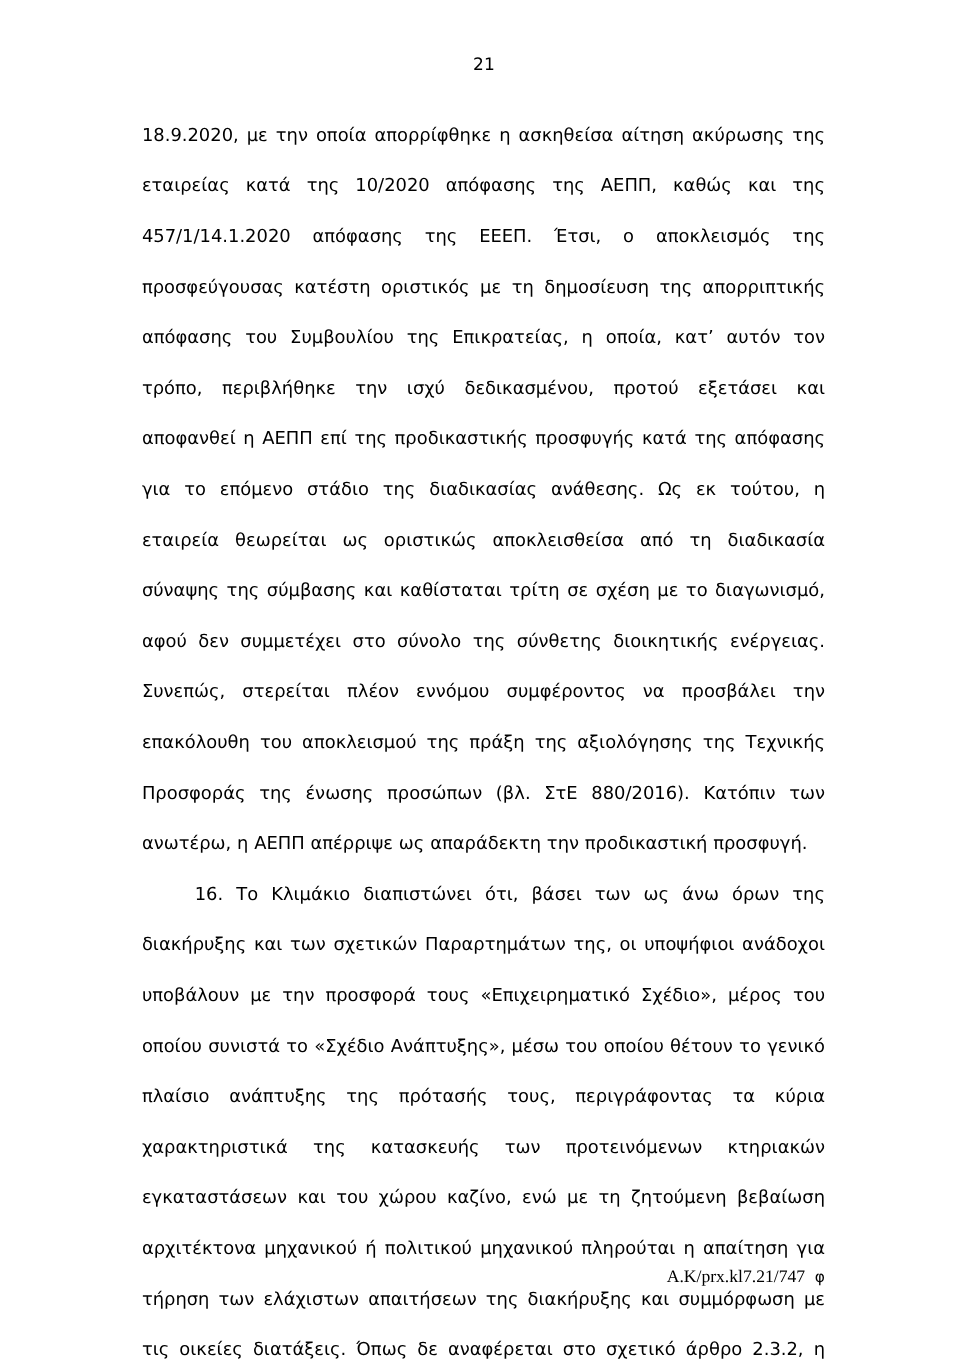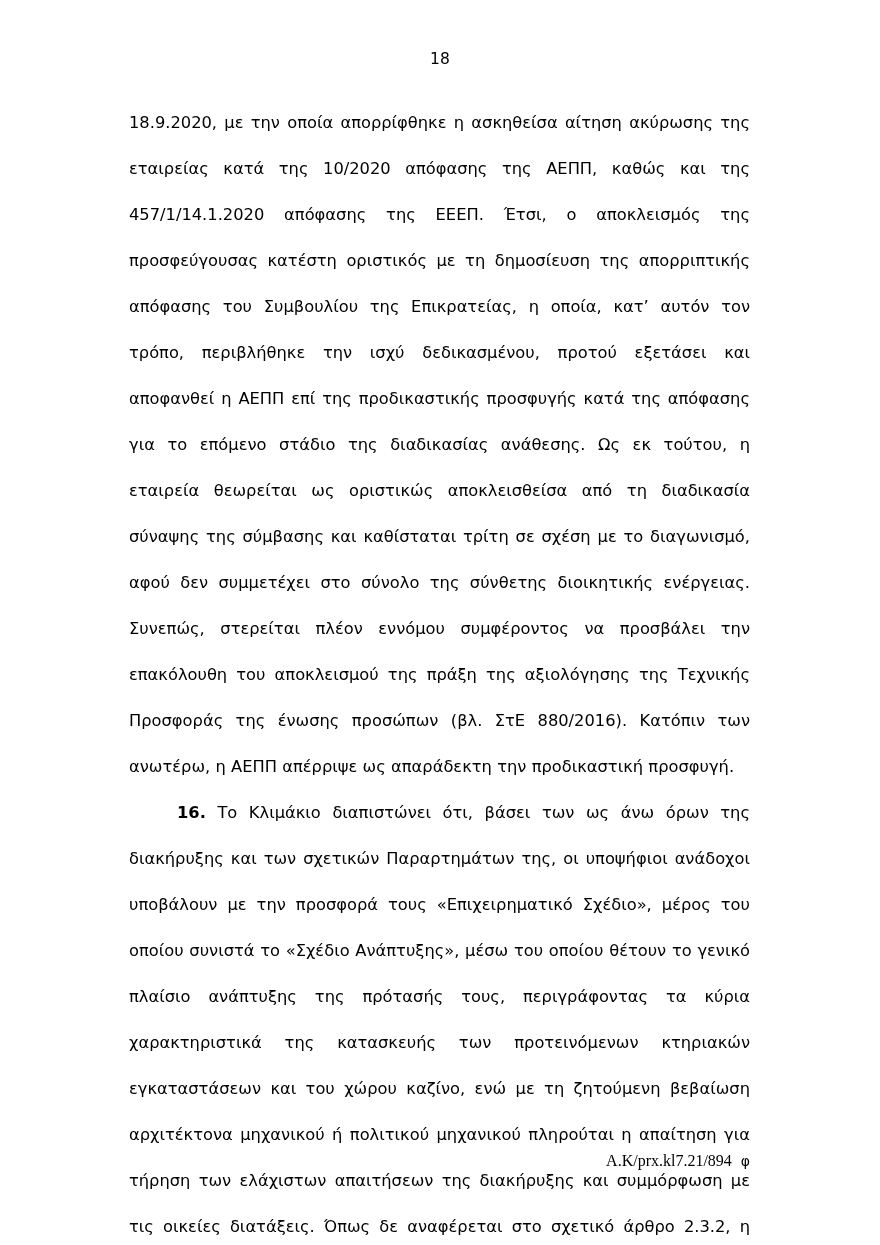--- a/index.html
+++ b/index.html
@@ -45,21 +45,21 @@
     color: #000;
     word-spacing: 0.1px;
   }
   .para + .para {
     margin-top: 0;
   }
   .para.indent {
     text-indent: 48px;
   }
   .num-label {
-    font-weight: bold;
+    font-weight: normal;
   }
   .footer {
     position: absolute;
     left: 0;
     top: 1152px;
     width: 880px;
     padding-right: 130px;
     box-sizing: border-box;
     text-align: right;
     font-family: "Liberation Serif", serif;
@@ -69,29 +69,29 @@
   .footer .tail {
     font-family: "DejaVu Sans", sans-serif;
     font-size: 14px;
   }
 </style>
 </head>
 <body>
 
 <div class="page">
 
-  <div class="page-number">18</div>
+  <div class="page-number">21</div>
 
   <div class="content">
 
     <p class="para">18.9.2020, με την οποία απορρίφθηκε η ασκηθείσα αίτηση ακύρωσης της εταιρείας κατά της 10/2020 απόφασης της ΑΕΠΠ, καθώς και της 457/1/14.1.2020 απόφασης της ΕΕΕΠ. Έτσι, ο αποκλεισμός της προσφεύγουσας κατέστη οριστικός με τη δημοσίευση της απορριπτικής απόφασης του Συμβουλίου της Επικρατείας, η οποία, κατ’ αυτόν τον τρόπο, περιβλήθηκε την ισχύ δεδικασμένου, προτού εξετάσει και αποφανθεί η ΑΕΠΠ επί της προδικαστικής προσφυγής κατά της απόφασης για το επόμενο στάδιο της διαδικασίας ανάθεσης. Ως εκ τούτου, η εταιρεία θεωρείται ως οριστικώς αποκλεισθείσα από τη διαδικασία σύναψης της σύμβασης και καθίσταται τρίτη σε σχέση με το διαγωνισμό, αφού δεν συμμετέχει στο σύνολο της σύνθετης διοικητικής ενέργειας. Συνεπώς, στερείται πλέον εννόμου συμφέροντος να προσβάλει την επακόλουθη του αποκλεισμού της πράξη της αξιολόγησης της Τεχνικής Προσφοράς της ένωσης προσώπων (βλ. ΣτΕ 880/2016). Κατόπιν των ανωτέρω, η ΑΕΠΠ απέρριψε ως απαράδεκτη την προδικαστική προσφυγή.</p>
 
     <p class="para indent">
       <span class="num-label">16.</span><span> Το Κλιμάκιο διαπιστώνει ότι, βάσει των ως άνω όρων της διακήρυξης και των σχετικών Παραρτημάτων της, οι υποψήφιοι ανάδοχοι υποβάλουν με την προσφορά τους «Επιχειρηματικό Σχέδιο», μέρος του οποίου συνιστά το «Σχέδιο Ανάπτυξης», μέσω του οποίου θέτουν το γενικό πλαίσιο ανάπτυξης της πρότασής τους, περιγράφοντας τα κύρια χαρακτηριστικά της κατασκευής των προτεινόμενων κτηριακών εγκαταστάσεων και του χώρου καζίνο, ενώ με τη ζητούμενη βεβαίωση αρχιτέκτονα μηχανικού ή πολιτικού μηχανικού πληρούται η απαίτηση για τήρηση των ελάχιστων απαιτήσεων της διακήρυξης και συμμόρφωση με τις οικείες διατάξεις. Όπως δε αναφέρεται στο σχετικό άρθρο 2.3.2, η βαθμολόγηση της τεχνικής προσφοράς των διαγωνιζομένων λαμβάνει χώρα βάσει κριτηρίων που διασφαλίζουν τόσο το μέγεθος της ανάπτυξης όσο την υψηλή ποιότητα κατά την υλοποίηση της Α΄ Φάσης Ανάπτυξης του Έργου, χωρίς ωστόσο να ορίζεται κατά το παρόν στάδιο ως δεσμευτική για αυτούς η κατάθεση λεπτομερούς πρότασης κατασκευής κτηρίου και λοιπών εγκαταστάσεων συγκεκριμένων χαρακτηριστικών, η οποία, κατά τα επιμέρους αρχιτεκτονικά της στοιχεία δύναται να υποστεί τροποποιήσεις. Για το λόγο αυτό άλλωστε ρητώς παρέχεται η δυνατότητα αναθεώρησης ή προσαρμογής των επιμέρους στοιχείων του Σχεδίου Ανάπτυξης από τον παραχωρησιούχο κατά την υλοποίηση του Έργου, χωρίς μεταβολή της</span>
     </p>
 
   </div>
 
   <div class="footer">
-    <span>A.K/prx.kl7.21/894</span><span class="tail">&nbsp;&nbsp;φ</span>
+    <span>A.K/prx.kl7.21/747</span><span class="tail">&nbsp;&nbsp;φ</span>
   </div>
 
 </div>
 
 </body></html>

